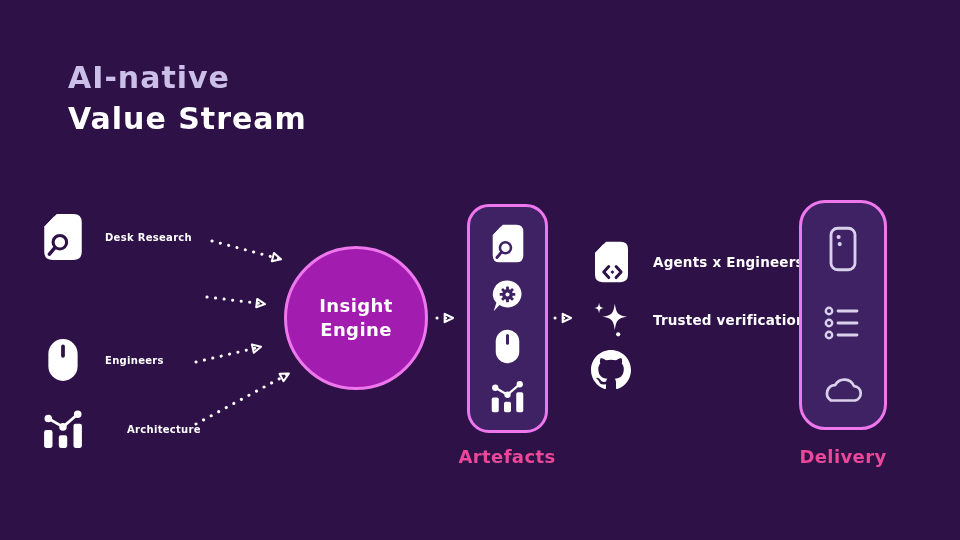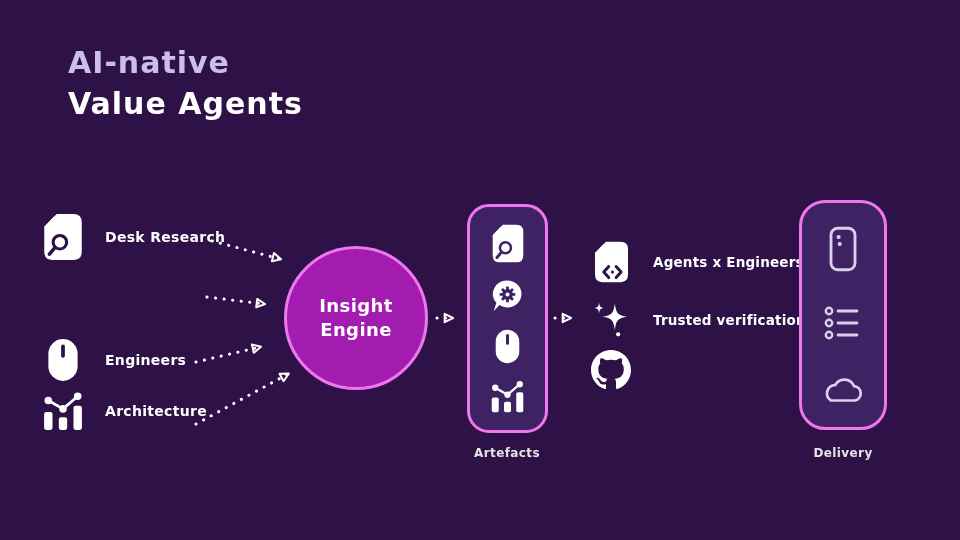--- a/index.html
+++ b/index.html
@@ -3,29 +3,29 @@
 <meta charset="utf-8">
 <style>
   html,body{margin:0;padding:0;}
   .stage{
     position:relative;width:960px;height:540px;overflow:hidden;
     background:#2d1147;
     font-family:"DejaVu Sans","Liberation Sans",sans-serif;
     font-weight:bold;
   }
   
-  .title{position:absolute;left:68px;top:42px;line-height:41px;font-size:30px;letter-spacing:1px;}
+  .title{position:absolute;left:68px;top:57px;line-height:41px;font-size:30px;letter-spacing:1px;}
   .t-lav{color:#cbbfe9;}
   .t-white{color:#ffffff;}
   
   .row{position:absolute;display:flex;align-items:center;}
   .row .ic{flex:0 0 auto;display:flex;align-items:center;justify-content:center;}
   .in-row{left:40px;}
   .in-row .ic{width:46px;}
-  .in-row .lbl{margin-left:19px;color:#fff;font-size:14px;letter-spacing:.3px;white-space:nowrap;}
+  .in-row .lbl{margin-left:19px;color:#fff;font-size:10px;letter-spacing:.3px;white-space:nowrap;}
   .out-row{left:590px;}
   .out-row .ic{width:42px;}
   .out-row .lbl{margin-left:21px;color:#fff;font-size:13.5px;letter-spacing:.2px;line-height:17px;}
   .wrap-narrow{max-width:100px;}
   
   .engine{
     position:absolute;left:284px;top:246px;width:144px;height:144px;border-radius:50%;
     background:#a21caf;border:3px solid #ef77ee;box-sizing:border-box;
     display:flex;align-items:center;justify-content:center;text-align:center;
     color:#fff;font-size:18px;line-height:24px;letter-spacing:.4px;
@@ -33,21 +33,21 @@
   .engine .inner{width:90px;}
   
   .panel{
     position:absolute;background:#3e2263;border:3px solid #ef77ee;box-sizing:border-box;
     display:flex;flex-direction:column;align-items:center;justify-content:space-between;
   }
   .panel-artefacts{left:467px;top:204px;width:81px;height:229px;border-radius:22px;padding:16px 0;}
   .panel-delivery{left:799px;top:200px;width:88px;height:230px;border-radius:26px;padding:22px 0;}
   .panel .ic{display:flex;align-items:center;justify-content:center;}
   .panel-caption{
-    position:absolute;color:#e5e5e5;font-size:12px;letter-spacing:.4px;text-align:center;
+    position:absolute;color:#ec4899;font-size:18px;letter-spacing:.4px;text-align:center;
   }
   .cap-artefacts{left:452px;top:446px;width:110px;}
   .cap-delivery{left:786px;top:446px;width:114px;}
   
   .wht{fill:#ffffff;}
   .cut-bg .cut-s{stroke:#2d1147;fill:none;}
   .cut-bg .cut-f{fill:#2d1147;}
   .cut-bg .dot-w{fill:#ffffff;}
   .cut-panel .cut-s{stroke:#3e2263;fill:none;}
   .cut-panel .cut-f{fill:#3e2263;}
@@ -72,21 +72,21 @@
     <line class="dotline" x1="212" y1="241" x2="280" y2="259" marker-end="url(#ah)"></line>
     <line class="dotline" x1="207" y1="297" x2="264" y2="304" marker-end="url(#ah)"></line>
     <line class="dotline" x1="196" y1="362" x2="260" y2="347" marker-end="url(#ah)"></line>
     <line class="dotline" x1="196" y1="424" x2="288" y2="374" marker-end="url(#ah)"></line>
     <line class="dotline" x1="437" y1="318" x2="452" y2="318" marker-end="url(#ah)"></line>
     <line class="dotline" x1="555" y1="318" x2="570" y2="318" marker-end="url(#ah)"></line>
   </svg>
 
   <header class="title">
     <div class="t-lav">AI-native</div>
-    <div class="t-white">Value Agents</div>
+    <div class="t-white">Value Stream</div>
   </header>
 
   <div class="row in-row" style="top:212px;">
     <span class="ic">
       <svg width="42" height="50" viewBox="0 0 40 48" class="cut-bg">
         <path class="wht" d="M14 2 H30 Q38 2 38 10 V38 Q38 46 30 46 H10 Q2 46 2 38 V14 Z"></path>
         <path class="wht" d="M11.5 4 V11.5 Q11.5 12.5 10.5 12.5 H4 Z"></path>
         <circle class="cut-s" cx="17" cy="29" r="6.5" stroke-width="3"></circle>
         <line class="cut-s" x1="12" y1="34.5" x2="7" y2="40.5" stroke-width="3.4" stroke-linecap="round"></line>
       </svg>
@@ -98,21 +98,21 @@
   <div class="row in-row" style="top:337px;">
     <span class="ic">
       <svg width="34" height="46" viewBox="0 0 32 44" class="cut-bg">
         <rect class="wht" x="2" y="2" width="28" height="40" rx="14"></rect>
         <line class="cut-s" x1="16" y1="9" x2="16" y2="18" stroke-width="3.6" stroke-linecap="round"></line>
       </svg>
     </span>
     <span class="lbl">Engineers</span>
   </div>
 
-  <div class="row in-row" style="top:390px;">
+  <div class="row in-row" style="top:408px;gap:22px;">
     <span class="ic">
       <svg width="42" height="42" viewBox="0 0 40 40" class="cut-bg">
         <line x1="6" y1="10" x2="20" y2="18" stroke="#ffffff" stroke-width="2.6"></line>
         <line x1="20" y1="18" x2="34" y2="6" stroke="#ffffff" stroke-width="2.6"></line>
         <circle class="wht" cx="6" cy="10" r="3.6"></circle>
         <circle class="wht" cx="20" cy="18" r="3.6"></circle>
         <circle class="wht" cx="34" cy="6" r="3.6"></circle>
         <rect class="wht" x="2" y="21" width="8" height="17" rx="2"></rect>
         <rect class="wht" x="16" y="26" width="8" height="12" rx="2"></rect>
         <rect class="wht" x="30" y="15" width="8" height="23" rx="2"></rect>

